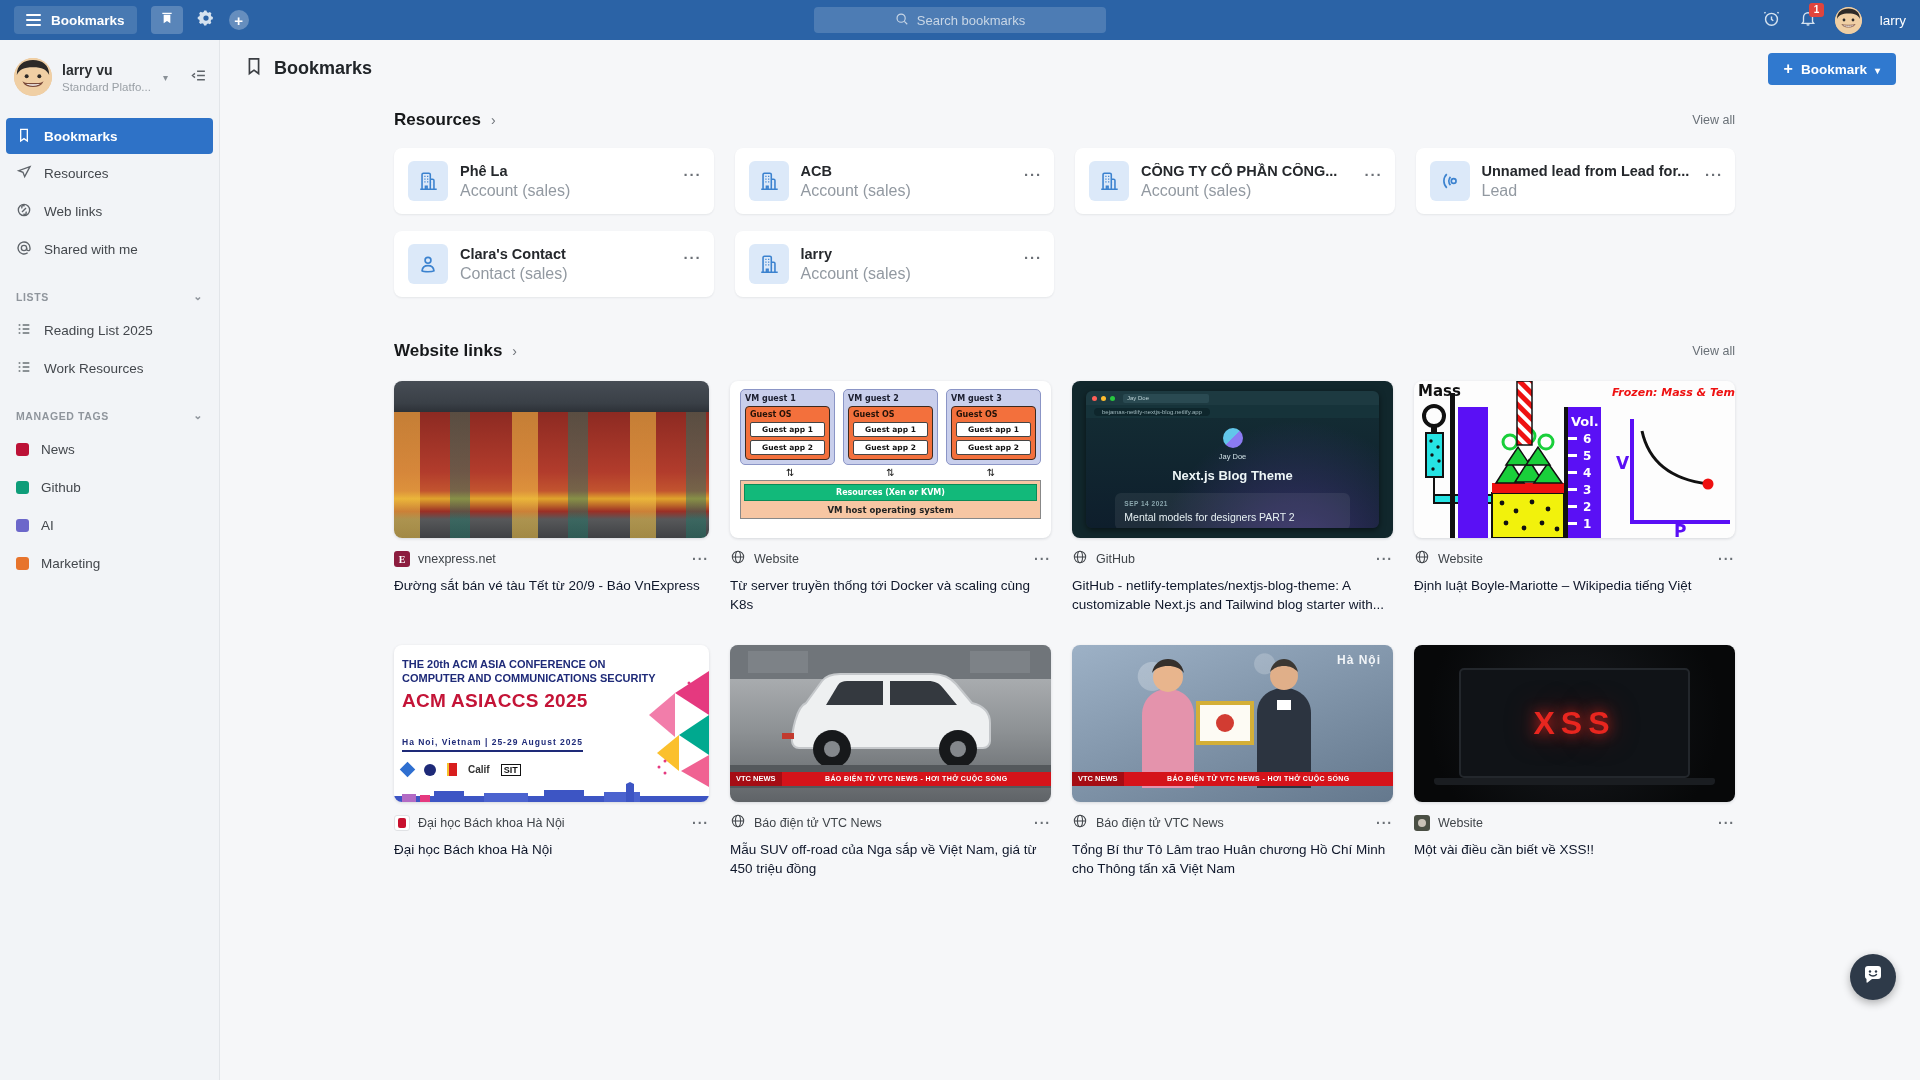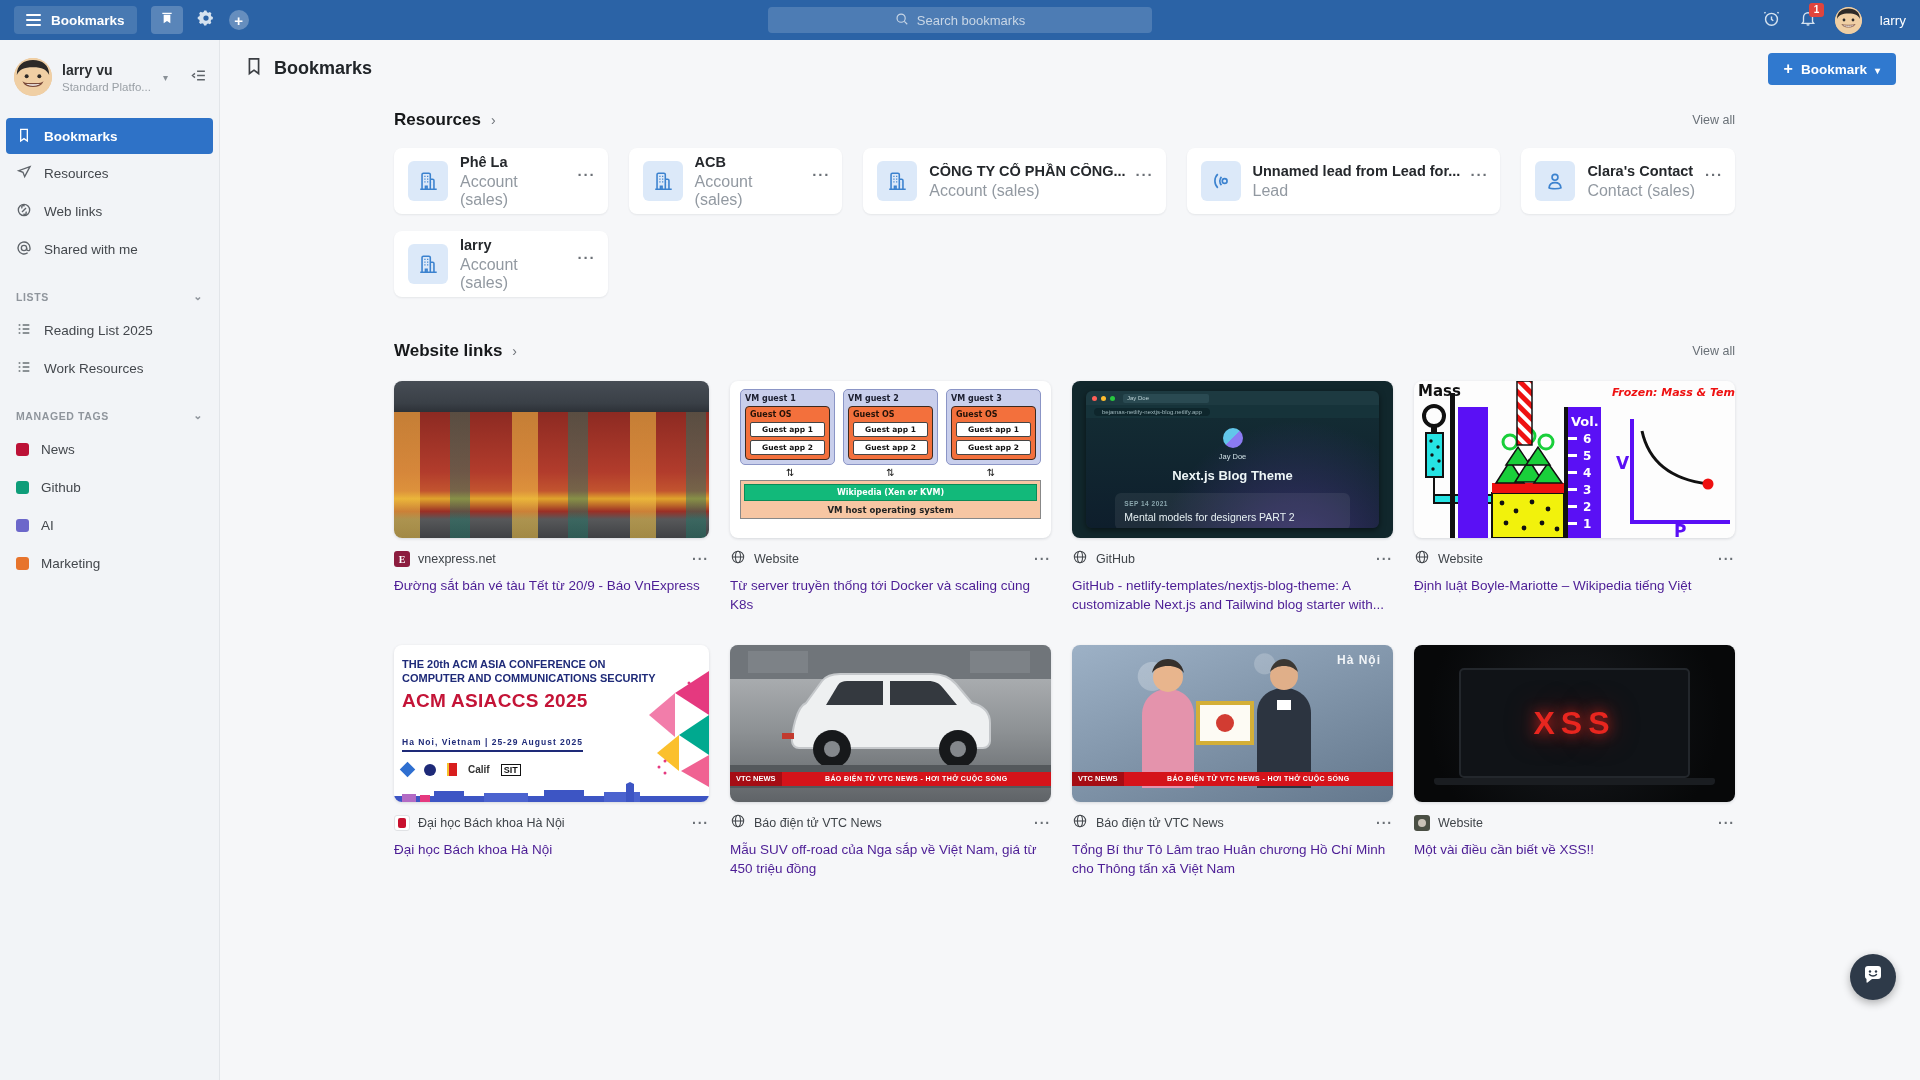--- a/index.html
+++ b/index.html
@@ -9,21 +9,21 @@
   .topbar { height:40px; background:#2b63a6; display:flex; align-items:center; padding:0 14px; position:relative; color:#fff; }
   .tb-left { display:flex; align-items:center; gap:14px; }
   .app-pill { display:flex; align-items:center; gap:10px; background:rgba(255,255,255,.14); border-radius:4px; height:28px; padding:0 12px; cursor:pointer; }
   .hamburger { width:15px; display:flex; flex-direction:column; gap:3px; }
   .hamburger i { height:2px; background:#fff; border-radius:1px; }
   .app-label { font-size:13.5px; font-weight:700; color:#fff; }
   .tb-icon-pill { width:32px; height:28px; border-radius:4px; background:rgba(255,255,255,.22); display:flex; align-items:center; justify-content:center; cursor:pointer; }
   .tb-plain { display:flex; align-items:center; justify-content:center; cursor:pointer; }
   .plus-circle { width:20px; height:20px; border-radius:50%; background:rgba(255,255,255,.28); display:flex; align-items:center; justify-content:center; font-size:15px; font-weight:700; color:#fff; cursor:pointer; }
   .plus-circle::before { content:"+"; line-height:1; }
-  .searchbar { position:absolute; left:50%; top:7px; transform:translateX(-50%); width:384px; height:26px; background:rgba(255,255,255,.16); border-radius:4px; display:flex; align-items:center; justify-content:center; gap:8px; cursor:text; }
+  .searchbar { position:absolute; left:50%; top:7px; transform:translateX(-50%); width:292px; height:26px; background:rgba(255,255,255,.16); border-radius:4px; display:flex; align-items:center; justify-content:center; gap:8px; cursor:text; }
   .searchbar span { font-size:13px; color:#c8d6e6; }
   .tb-right { margin-left:auto; display:flex; align-items:center; gap:18px; }
   .bell-wrap { position:relative; }
   .badge { position:absolute; top:-6px; left:10px; background:#e0443d; color:#fff; font-size:10px; font-weight:700; border-radius:3px; padding:1px 5px; line-height:12px; }
   .tb-avatar { width:27px; height:27px; border-radius:50%; overflow:hidden; background:#e8c49a; cursor:pointer; }
   .tb-user { font-size:13.5px; color:#fff; }
 
   
   .layout { display:flex; height:1040px; }
   .sidebar { width:220px; background:#f2f4f7; border-right:1px solid #e2e5e9; padding-top:14px; flex-shrink:0; }
@@ -50,38 +50,38 @@
   .add-btn { position:absolute; right:24px; top:13px; height:32px; background:#3079cf; color:#fff; border:none; border-radius:4px; font-size:13.5px; font-weight:700; padding:8px 16px; display:flex; align-items:center; gap:8px; cursor:pointer; font-family:inherit; }
   .add-btn .plus::before { content:"+"; font-size:16px; font-weight:700; }
   .add-btn .dcaret::before { content:"▾"; font-size:10px; }
 
   .content { width:1341px; margin-left:174px; margin-top:30px; }
   .sec-row { display:flex; align-items:center; }
   .sec-title { font-size:17px; font-weight:700; color:#16181a; }
   .sec-arrow { color:#6f747a; font-size:14px; margin-left:10px; cursor:pointer; }
   .view-all { margin-left:auto; font-size:12.5px; color:#697077; cursor:pointer; }
 
-  .res-grid { display:grid; grid-template-columns:repeat(5,1fr); column-gap:21px; row-gap:17px; margin-top:18px; }
+  .res-grid { display:grid; grid-template-columns:repeat(4,1fr); column-gap:21px; row-gap:17px; margin-top:18px; }
   .res-card { background:#fff; border-radius:8px; height:66px; box-shadow:0 1px 2px rgba(25,35,50,.08); display:flex; align-items:center; padding:0 14px; position:relative; cursor:pointer; }
   .res-ico { width:40px; height:40px; border-radius:6px; background:#dce9f9; display:flex; align-items:center; justify-content:center; flex-shrink:0; }
   .res-meta { margin-left:12px; min-width:0; padding-right:26px; }
   .res-name { font-size:14.5px; font-weight:700; color:#25282c; white-space:nowrap; overflow:hidden; text-overflow:ellipsis; }
   .res-type { font-size:16px; color:#9299a1; margin-top:3px; }
   .dots { position:absolute; right:12px; top:18px; color:#6b7076; font-size:15px; font-weight:700; cursor:pointer; letter-spacing:1px; }
   .dots::before { content:"···"; }
 
   .web-section { margin-top:44px; }
   .web-grid { display:grid; grid-template-columns:repeat(4,1fr); column-gap:21px; row-gap:30px; margin-top:20px; }
   .web-card { cursor:pointer; }
   .thumb { height:157px; border-radius:8px; overflow:hidden; background:#fff; box-shadow:0 1px 3px rgba(25,35,50,.14); position:relative; }
   .src-row { display:flex; align-items:center; gap:8px; margin-top:12px; height:18px; }
   .src-label { font-size:12.5px; color:#3f4449; white-space:nowrap; overflow:hidden; text-overflow:ellipsis; }
   .src-row .dots2 { margin-left:auto; color:#6b7076; font-size:14px; font-weight:700; cursor:pointer; }
   .dots2::before { content:"···"; letter-spacing:1px; }
-  .web-title { margin-top:9px; font-size:13.5px; line-height:1.4; color:#4c1d95; display:-webkit-box; -webkit-line-clamp:2; -webkit-box-orient:vertical; overflow:hidden; }
+  .web-title { margin-top:9px; font-size:13.5px; line-height:1.4; color:#0f172a; display:-webkit-box; -webkit-line-clamp:2; -webkit-box-orient:vertical; overflow:hidden; }
   .favicon { width:16px; height:16px; border-radius:3px; flex-shrink:0; display:flex; align-items:center; justify-content:center; }
   .fav-vne { background:#8c1d3f; color:#fff; font-size:10px; font-weight:700; font-family:"Liberation Serif", serif; }
   .fav-hust { background:#fff; border:1px solid #e0e2e5; }
   .fav-hust i { display:block; width:8px; height:10px; background:#c8102e; border-radius:2px; }
   .fav-dark { background:#4a4f44; }
   .fav-dark i { display:block; width:8px; height:8px; border-radius:50%; background:#c9c2b8; }
 
   
   .th-train { background:
     linear-gradient(180deg,#474d55 0%,#3a4047 14%,#2c3137 20%,rgba(0,0,0,0) 20%),
@@ -480,21 +480,21 @@
                       <div class="vm-app">Guest app 2</div>
                     </div>
                   </div>
               </div>
               <div class="vm-arrows">
                   <span>⇅</span>
                   <span>⇅</span>
                   <span>⇅</span>
                 </div>
               <div class="vm-host">
-                <div class="vm-hyper">Wikipedia (Xen or KVM)</div>
+                <div class="vm-hyper">Resources (Xen or KVM)</div>
                 <div class="vm-host-label">VM host operating system</div>
               </div>
             </div>
             <div class="src-row">
               <span><svg width="16" height="16" viewBox="0 0 24 24" fill="none" stroke="#45494e" stroke-width="1.6">
                     <circle cx="12" cy="12" r="8.5"></circle>
                     <ellipse cx="12" cy="12" rx="3.8" ry="8.5"></ellipse>
                     <path d="M3.5 12h17"></path>
                   </svg></span>
               <span class="src-label">Website</span>

